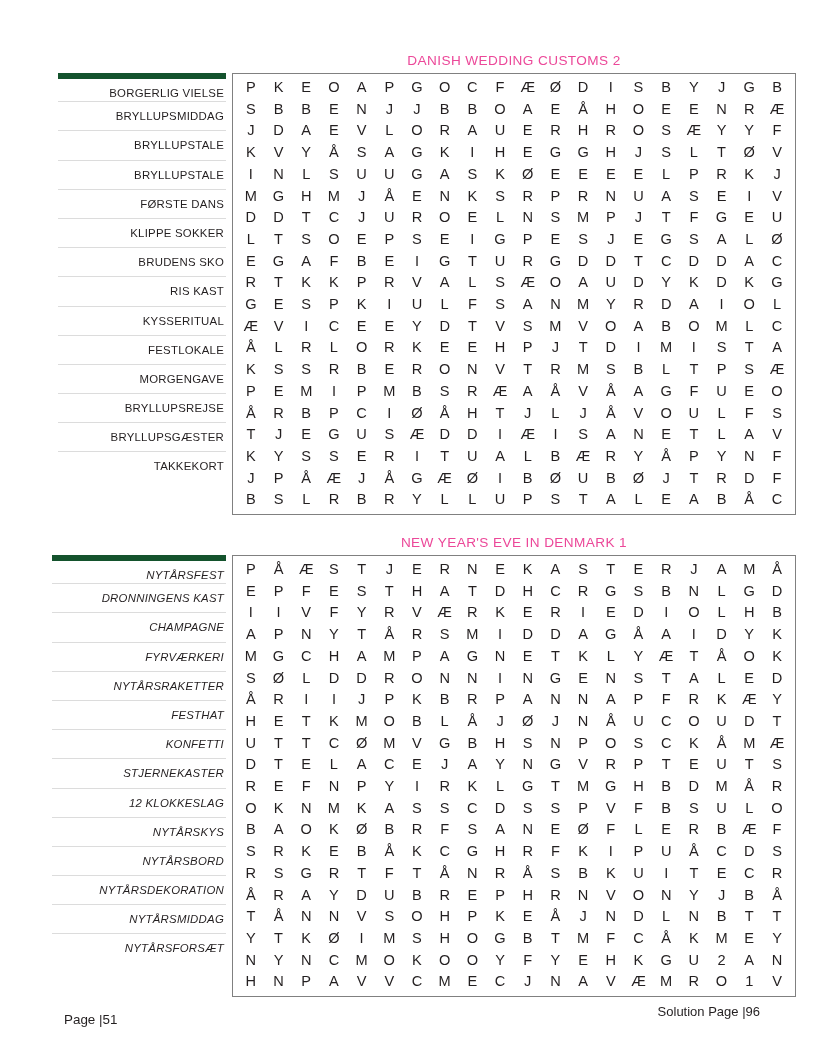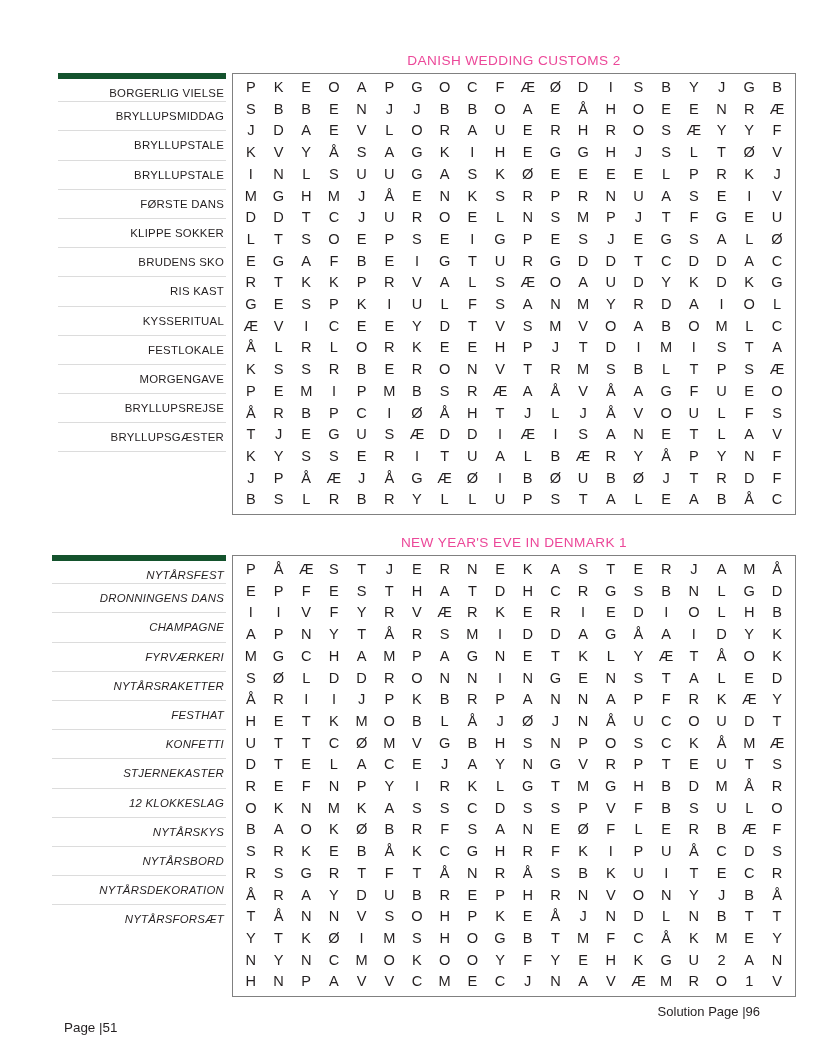--- a/index.html
+++ b/index.html
@@ -95,21 +95,21 @@
   .footer {
     position: absolute;
     left: 0;
     top: 1004px;
     width: 816px;
     height: 26px;
   }
   .footer-left {
     position: absolute;
     left: 64px;
-    top: 16px;
+    top: 8px;
     font-size: 13.4px;
     color: #231f20;
     white-space: nowrap;
   }
   .footer-right {
     position: absolute;
     right: 56px;
     top: 0;
     font-size: 13px;
     color: #231f20;
@@ -129,20 +129,21 @@
         <div class="word-row">BRYLLUPSTALE</div>
         <div class="word-row">FØRSTE DANS</div>
         <div class="word-row">KLIPPE SOKKER</div>
         <div class="word-row">BRUDENS SKO</div>
         <div class="word-row">RIS KAST</div>
         <div class="word-row">KYSSERITUAL</div>
         <div class="word-row">FESTLOKALE</div>
         <div class="word-row">MORGENGAVE</div>
         <div class="word-row">BRYLLUPSREJSE</div>
         <div class="word-row">BRYLLUPSGÆSTER</div>
+        <div class="word-row no-rule">TAKKEKORT</div>
       </div>
     <div class="grid-side">
       <div class="grid-title">DANISH WEDDING CUSTOMS 2</div>
       <div class="grid-box">
         <table class="grid">
           <tbody id="grid-body-1">
               <tr>
                 <td>P</td>
                 <td>K</td>
                 <td>E</td>
@@ -584,31 +585,32 @@
               </tr>
             </tbody>
         </table>
       </div>
     </div>
   </div>
 
   <div class="puzzle" id="puzzle-2">
     <div class="wordlist">
         <div class="word-row">NYTÅRSFEST</div>
-        <div class="word-row">DRONNINGENS DANS</div>
+        <div class="word-row">DRONNINGENS KAST</div>
         <div class="word-row">CHAMPAGNE</div>
         <div class="word-row">FYRVÆRKERI</div>
         <div class="word-row">NYTÅRSRAKETTER</div>
         <div class="word-row">FESTHAT</div>
         <div class="word-row">KONFETTI</div>
         <div class="word-row">STJERNEKASTER</div>
         <div class="word-row">12 KLOKKESLAG</div>
         <div class="word-row">NYTÅRSKYS</div>
         <div class="word-row">NYTÅRSBORD</div>
         <div class="word-row">NYTÅRSDEKORATION</div>
+        <div class="word-row">NYTÅRSMIDDAG</div>
         <div class="word-row no-rule">NYTÅRSFORSÆT</div>
       </div>
     <div class="grid-side">
       <div class="grid-title">NEW YEAR'S EVE IN DENMARK 1</div>
       <div class="grid-box">
         <table class="grid">
           <tbody id="grid-body-2">
               <tr>
                 <td>P</td>
                 <td>Å</td>

